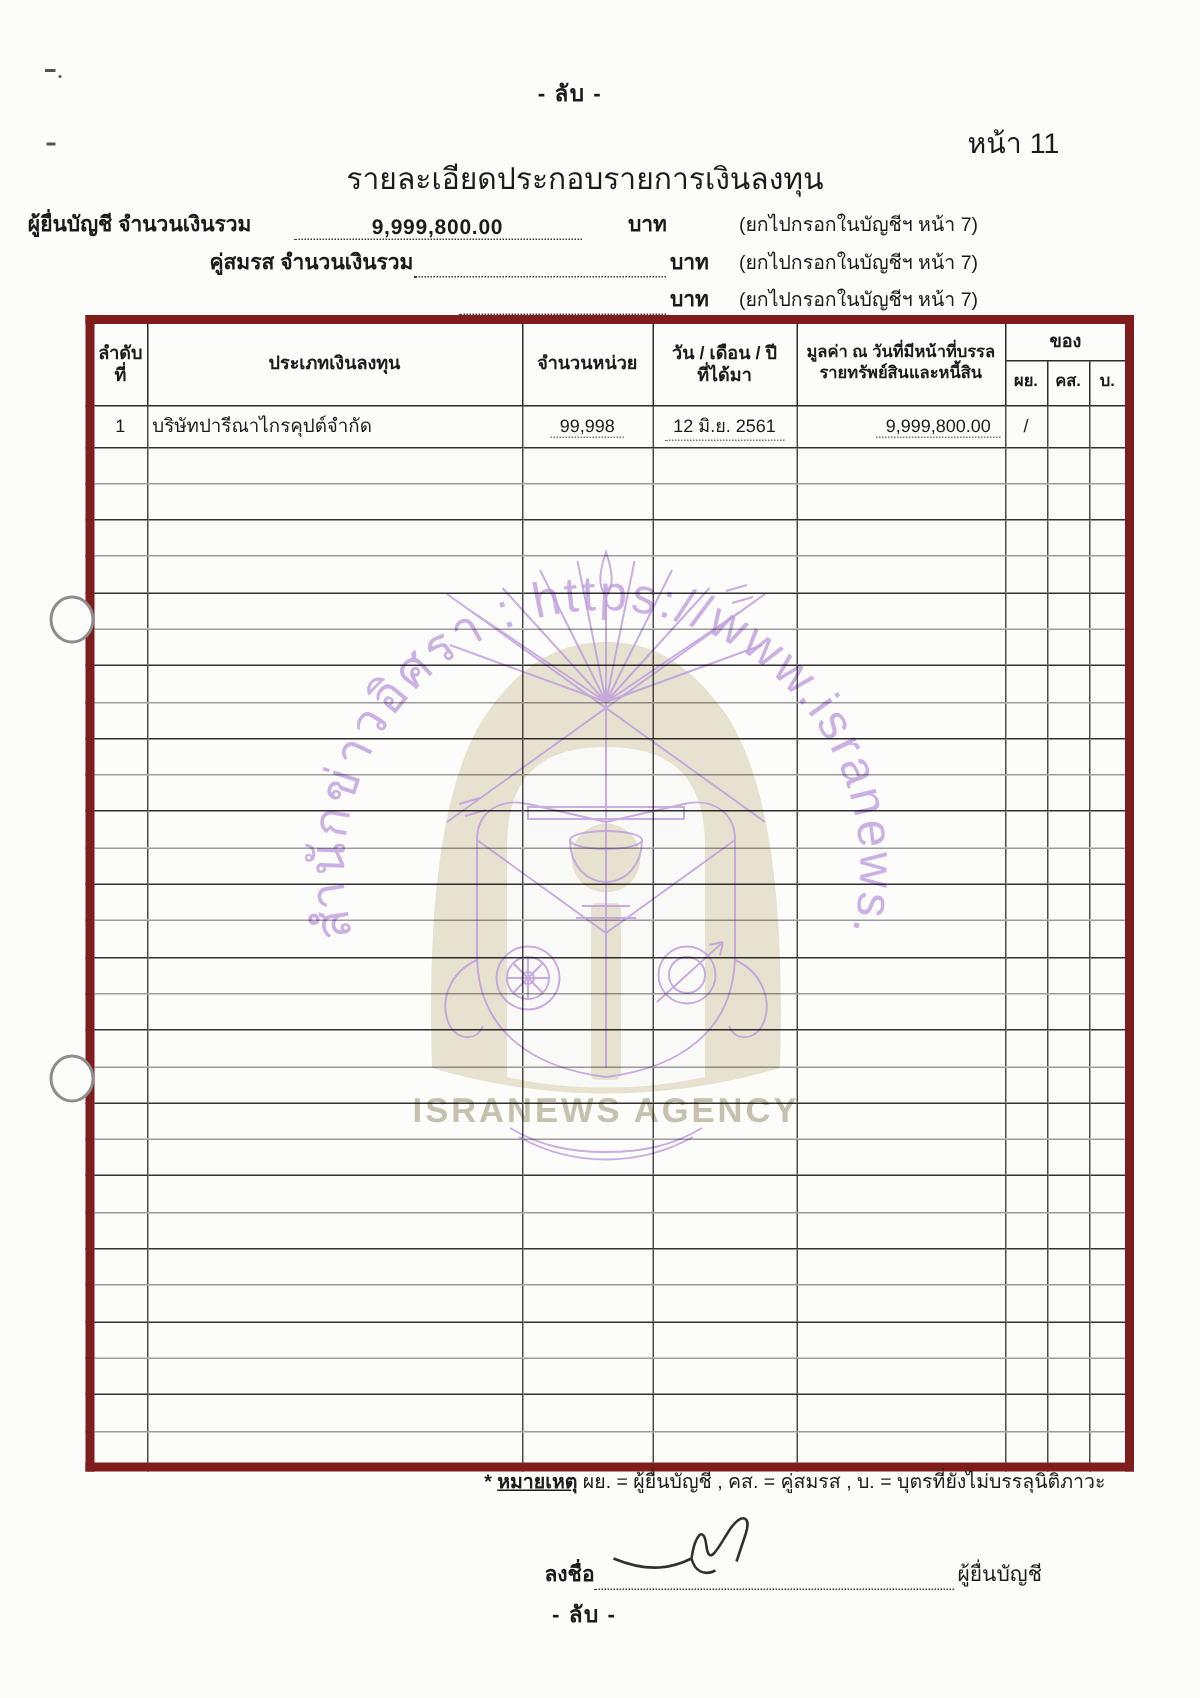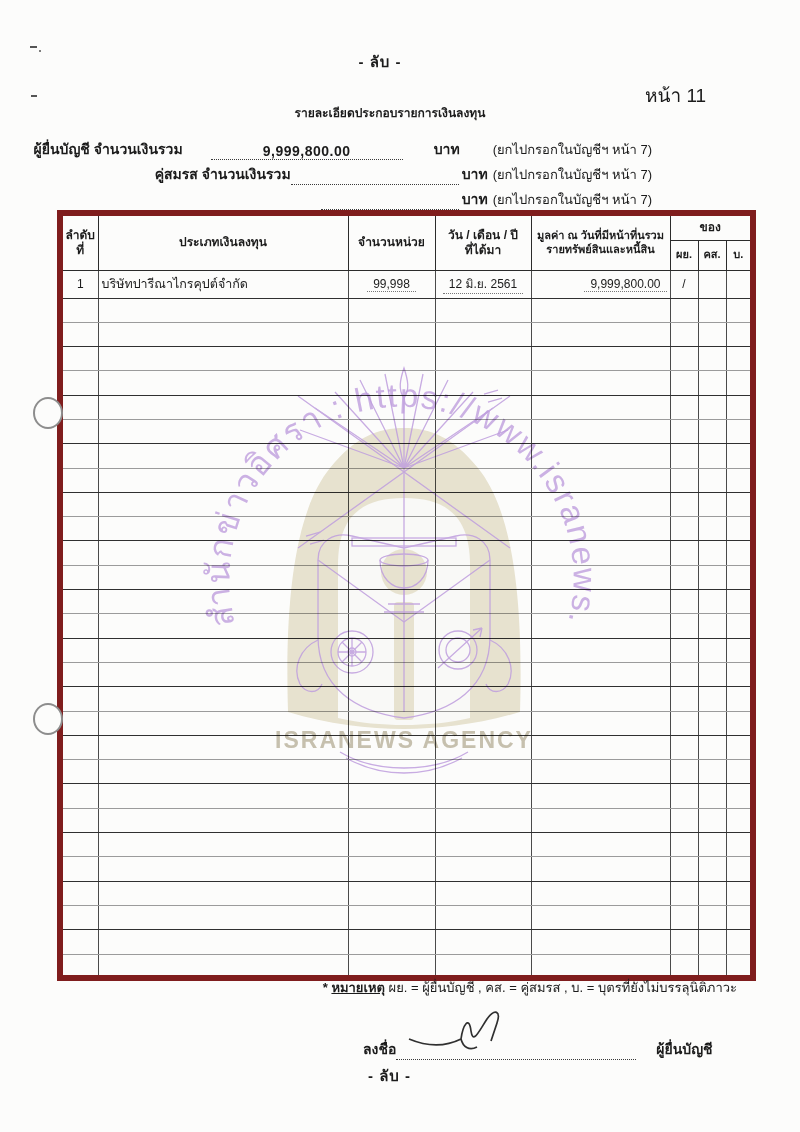--- a/index.html
+++ b/index.html
@@ -5,34 +5,34 @@
   html,body{margin:0;padding:0;background:#888;}
   .page{
     position:relative;width:800px;height:1132px;margin:0 auto;
     background:#fcfcfb;overflow:hidden;
     font-family:"Liberation Sans","DejaVu Sans",sans-serif;
     color:#1b1b1b;
   }
   
   .classification-top{position:absolute;top:50px;left:0;width:760px;text-align:center;font-size:15px;font-weight:bold;letter-spacing:1px;}
   .page-number{position:absolute;top:80px;left:645px;font-size:19px;}
-  .doc-title{position:absolute;top:103px;left:0;width:780px;text-align:center;font-size:12px;font-weight:bold;}
+  .doc-title{position:absolute;top:103px;left:0;width:780px;text-align:center;font-size:20px;font-weight:normal;}
   .scan-artifact{position:absolute;background:#555;}
   .art1{top:46px;left:30px;width:7px;height:2px;}
   .art1b{top:50px;left:39px;width:2px;height:2px;border-radius:50%;}
   .art2{top:95px;left:31px;width:6px;height:2px;}
   
   .sumline{position:absolute;right:148px;height:22px;display:flex;align-items:flex-end;font-size:14px;white-space:nowrap;}
   .sumline .lbl{font-weight:bold;}
   .sumline .dots{display:inline-block;border-bottom:1.5px dotted #3a3a3a;text-align:center;font-size:14px;line-height:16px;}
   .sl1{top:138px;gap:28px;} .sl1 .dots{width:192px;}
   .sl2{top:163px;} .sl2 .dots{width:168px;}
   .sl3{top:188px;} .sl3 .dots{width:138px;}
   .sumline .unit{margin-left:3px;font-weight:bold;}
-  .sumline .note{margin-left:5px;font-size:13px;}
+  .sumline .note{margin-left:20px;font-size:13px;}
   .amt{font-weight:bold;letter-spacing:.5px;}
   
   .inv-table{
     position:absolute;top:210px;left:57px;width:693px;
     border-collapse:collapse;table-layout:fixed;
     border:6px solid #7f1d1d;font-size:12px;
   }
   .inv-table th{
     border:1px solid #2b2b2b;font-weight:bold;font-size:12px;
     padding:0 2px;line-height:1.25;background:transparent;
@@ -57,21 +57,21 @@
   .hole{position:absolute;width:30px;height:32px;border-radius:50%;background:#fcfcfb;border:2px solid #8d8d8d;box-sizing:border-box;}
   .hole1{top:397px;left:33px;}
   .hole2{top:703px;left:33px;}
   
   .footnote{position:absolute;top:977px;right:63px;font-size:13px;white-space:nowrap;}
   .footnote .term{text-decoration:underline;font-weight:bold;}
   .footnote .star{font-weight:bold;}
   .sig-line{position:absolute;left:363px;top:1038px;display:flex;align-items:flex-end;font-size:14px;}
   .sig-label{font-weight:bold;}
   .sig-dots{display:inline-block;width:240px;border-bottom:1.5px dotted #3a3a3a;height:16px;}
-  .sig-role{font-weight:bold;margin-left:20px;}
+  .sig-role{font-weight:normal;margin-left:2px;}
   .sig-mark{position:absolute;left:405px;top:1005px;}
   .classification-bottom{position:absolute;top:1064px;left:368px;font-size:15px;font-weight:bold;letter-spacing:1px;}
 </style>
 </head>
 <body>
 
 <div class="page">
 
   <div class="scan-artifact art1"></div>
   <div class="scan-artifact art1b"></div>
@@ -114,21 +114,21 @@
       <tr class="hr1">
         <th rowspan="2">
           <span>ลำดับ</span><br><span>ที่</span>
         </th>
         <th rowspan="2">ประเภทเงินลงทุน</th>
         <th rowspan="2">จำนวนหน่วย</th>
         <th rowspan="2">
           <span>วัน / เดือน / ปี</span><br><span>ที่ได้มา</span>
         </th>
         <th rowspan="2" class="small">
-          <span>มูลค่า ณ วันที่มีหน้าที่นรวม</span><br><span>รายทรัพย์สินและหนี้สิน</span>
+          <span>มูลค่า ณ วันที่มีหน้าที่บรรล</span><br><span>รายทรัพย์สินและหนี้สิน</span>
         </th>
         <th colspan="3">ของ</th>
       </tr>
       <tr class="hr2">
         <th class="small">ผย.</th>
         <th class="small">คส.</th>
         <th class="small">บ.</th>
       </tr>
     </thead>
     <tbody>

